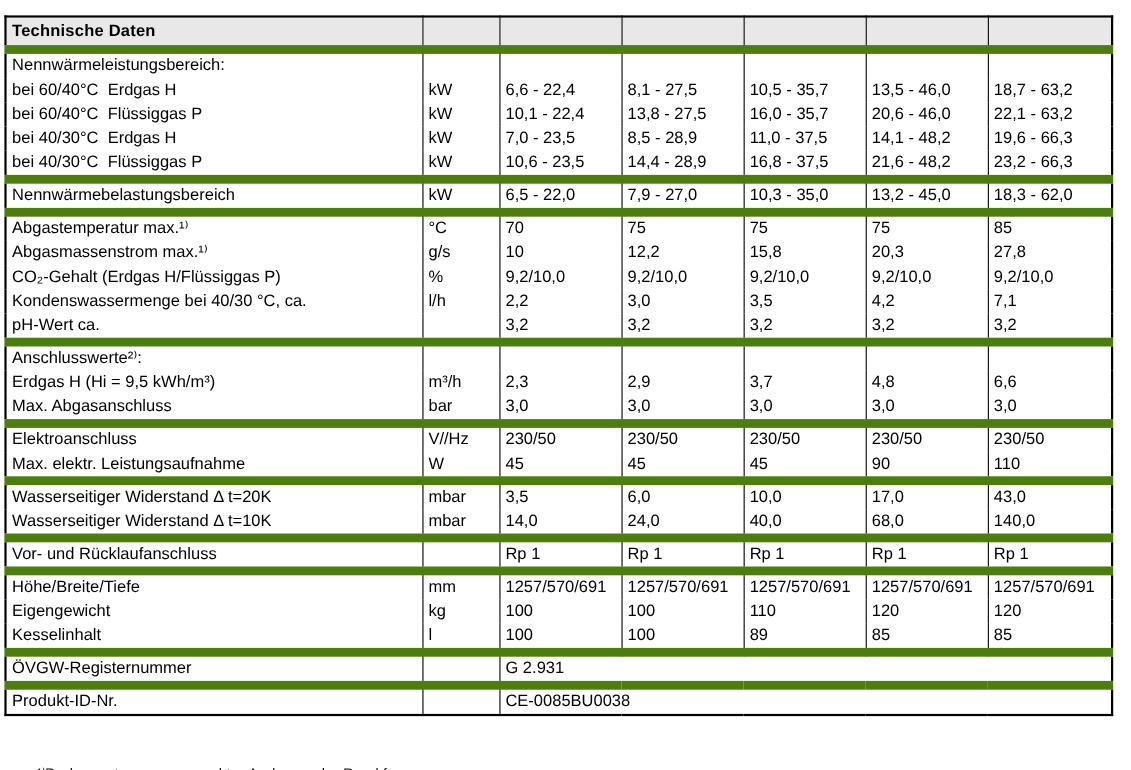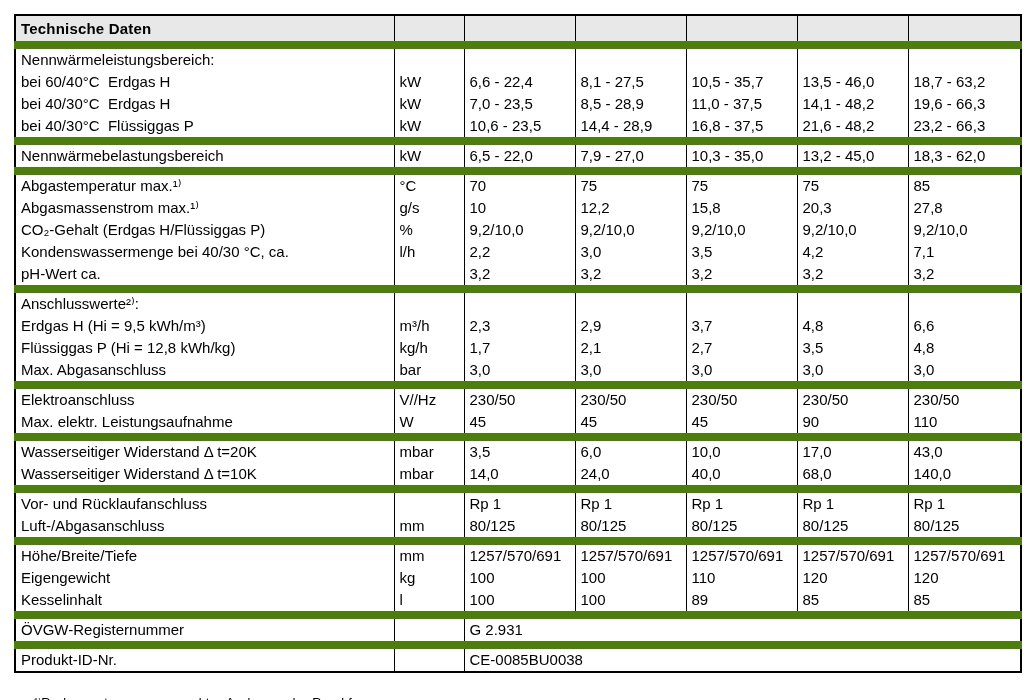--- a/index.html
+++ b/index.html
@@ -1,20 +1,20 @@
 <!DOCTYPE html>
 <html><head>
 <meta charset="utf-8">
 <style>
   html, body { margin: 0; padding: 0; background: #ffffff; }
   body { font-family: "Liberation Sans", "DejaVu Sans", sans-serif; color: #000; }
   .page { position: relative; width: 1028px; height: 700px; background: #fff; overflow: hidden; }
 
   table.tech-table {
-    position: absolute; left: 14px; top: 14px; width: 1006px;
+    position: absolute; left: 4px; top: 14px; width: 1006px;
     border-collapse: collapse; table-layout: fixed;
     border: 2px solid #000;
   }
   table.tech-table td {
     border-left: 1px solid #000;
     padding: 0 5px;
     height: 22px;
     font-size: 15px;
     line-height: 22px;
     white-space: pre;
@@ -75,20 +75,29 @@
         <tr>
           <td class="c-label">bei 60/40°C  Erdgas H</td>
           <td class="c-unit">kW</td>
           <td class="c-val">6,6 - 22,4</td>
           <td class="c-val">8,1 - 27,5</td>
           <td class="c-val">10,5 - 35,7</td>
           <td class="c-val">13,5 - 46,0</td>
           <td class="c-val">18,7 - 63,2</td>
         </tr>
         <tr>
+          <td class="c-label">bei 60/40°C  Flüssiggas P</td>
+          <td class="c-unit">kW</td>
+          <td class="c-val">10,1 - 22,4</td>
+          <td class="c-val">13,8 - 27,5</td>
+          <td class="c-val">16,0 - 35,7</td>
+          <td class="c-val">20,6 - 46,0</td>
+          <td class="c-val">22,1 - 63,2</td>
+        </tr>
+        <tr>
           <td class="c-label">bei 40/30°C  Erdgas H</td>
           <td class="c-unit">kW</td>
           <td class="c-val">7,0 - 23,5</td>
           <td class="c-val">8,5 - 28,9</td>
           <td class="c-val">11,0 - 37,5</td>
           <td class="c-val">14,1 - 48,2</td>
           <td class="c-val">19,6 - 66,3</td>
         </tr>
         <tr>
           <td class="c-label">bei 40/30°C  Flüssiggas P</td>
@@ -171,29 +180,20 @@
         <tr>
           <td class="c-label">Erdgas H (Hi = 9,5 kWh/m³)</td>
           <td class="c-unit">m³/h</td>
           <td class="c-val">2,3</td>
           <td class="c-val">2,9</td>
           <td class="c-val">3,7</td>
           <td class="c-val">4,8</td>
           <td class="c-val">6,6</td>
         </tr>
         <tr>
-          <td class="c-label">Flüssiggas P (Hi = 12,8 kWh/kg)</td>
-          <td class="c-unit">kg/h</td>
-          <td class="c-val">1,7</td>
-          <td class="c-val">2,1</td>
-          <td class="c-val">2,7</td>
-          <td class="c-val">3,5</td>
-          <td class="c-val">4,8</td>
-        </tr>
-        <tr>
           <td class="c-label">Max. Abgasanschluss</td>
           <td class="c-unit">bar</td>
           <td class="c-val">3,0</td>
           <td class="c-val">3,0</td>
           <td class="c-val">3,0</td>
           <td class="c-val">3,0</td>
           <td class="c-val">3,0</td>
         </tr>
       </tbody>
       <tbody class="group">
@@ -239,29 +239,20 @@
       <tbody class="group">
         <tr>
           <td class="c-label">Vor- und Rücklaufanschluss</td>
           <td class="c-unit"></td>
           <td class="c-val">Rp 1</td>
           <td class="c-val">Rp 1</td>
           <td class="c-val">Rp 1</td>
           <td class="c-val">Rp 1</td>
           <td class="c-val">Rp 1</td>
         </tr>
-        <tr>
-          <td class="c-label">Luft-/Abgasanschluss</td>
-          <td class="c-unit">mm</td>
-          <td class="c-val">80/125</td>
-          <td class="c-val">80/125</td>
-          <td class="c-val">80/125</td>
-          <td class="c-val">80/125</td>
-          <td class="c-val">80/125</td>
-        </tr>
       </tbody>
       <tbody class="group">
         <tr>
           <td class="c-label">Höhe/Breite/Tiefe</td>
           <td class="c-unit">mm</td>
           <td class="c-val">1257/570/691</td>
           <td class="c-val">1257/570/691</td>
           <td class="c-val">1257/570/691</td>
           <td class="c-val">1257/570/691</td>
           <td class="c-val">1257/570/691</td>

